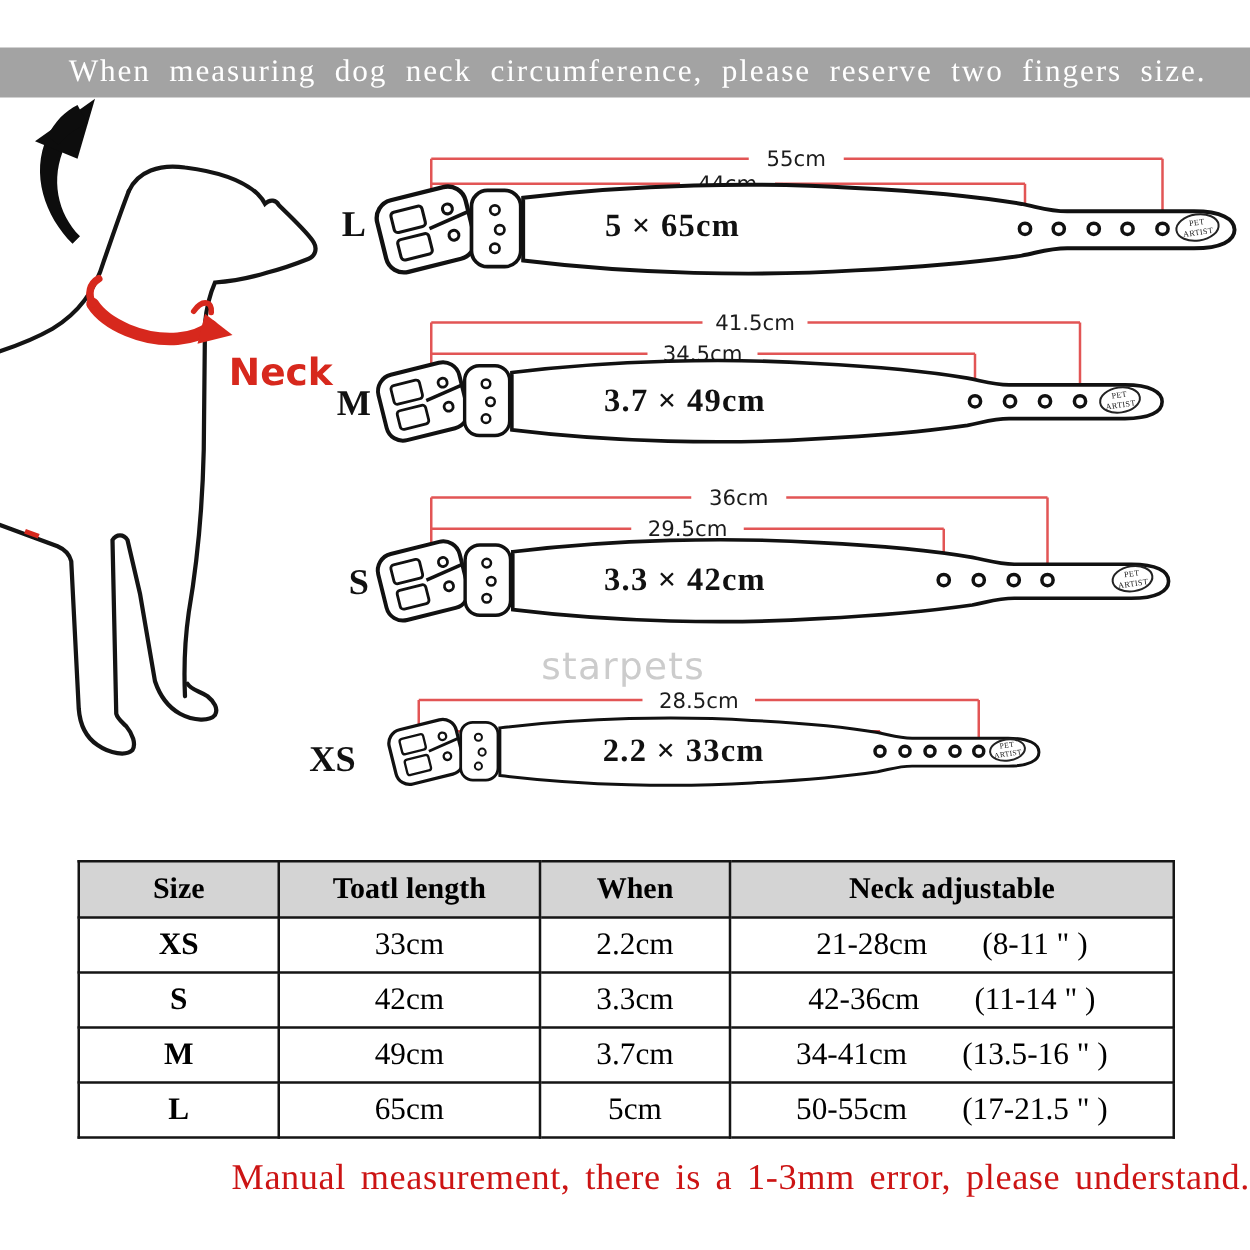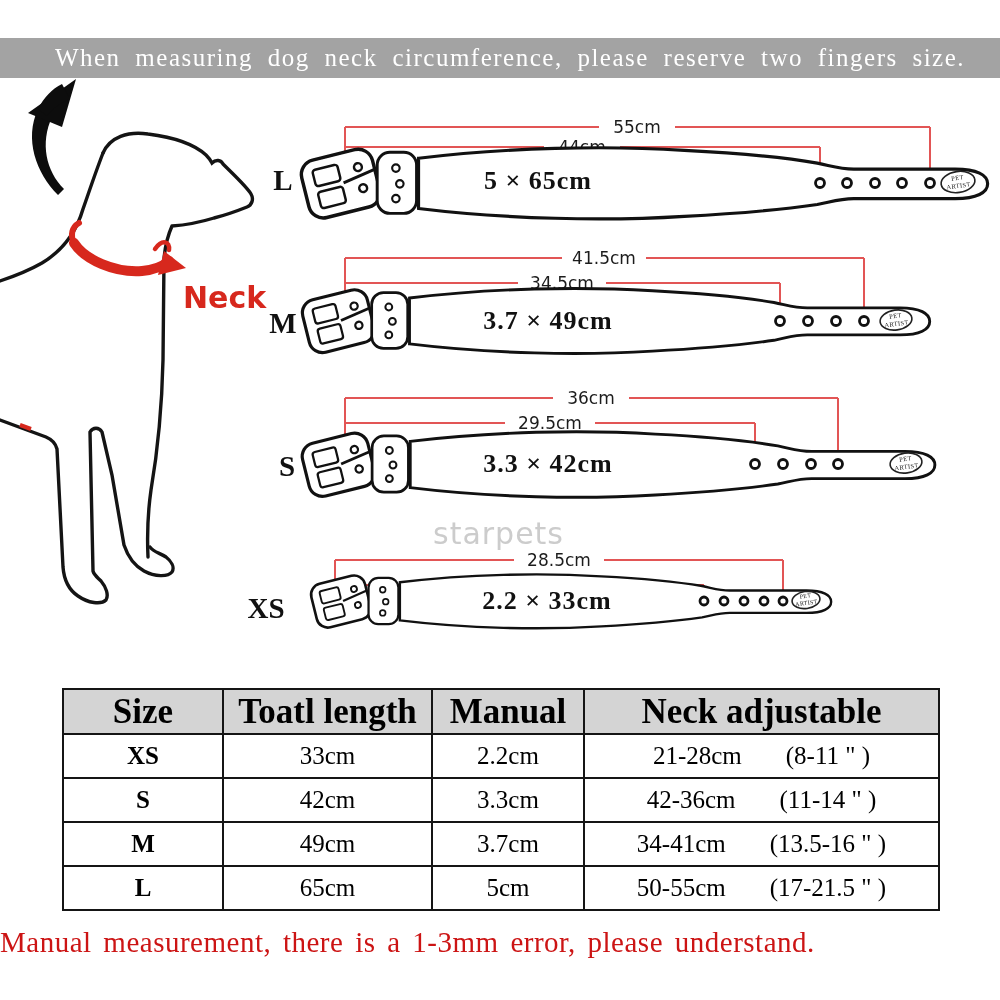--- a/index.html
+++ b/index.html
@@ -39,27 +39,27 @@
     letter-spacing:1px;fill:#111;text-anchor:middle;}
   .logo-ellipse{fill:#ffffff;stroke:#222;stroke-width:1.6;}
   .logo-text{font-family:"Liberation Serif",serif;fill:#222;text-anchor:middle;letter-spacing:.3px;}
 
   .watermark{position:absolute;left:433px;top:480px;font-family:"DejaVu Sans",sans-serif;
     font-size:30px;color:var(--watermark_gray);letter-spacing:1px;margin-top:36px;}
 
   .size-table{position:absolute;left:62px;top:688px;width:876px;border-collapse:collapse;
     table-layout:fixed;font-family:"Liberation Serif",serif;}
   .size-table th,.size-table td{border:2px solid #151515;text-align:center;vertical-align:middle;}
-  .size-table th{background:var(--table_header_bg);font-size:35px;font-weight:bold;height:45px;}
+  .size-table th{background:var(--table_header_bg);font-size:24px;font-weight:bold;height:45px;}
   .size-table td{font-size:25px;height:44px;}
   .col-size{width:160px;}  .col-len{width:209px;}  .col-w{width:152px;}  .col-neck{width:355px;}
   .td-size{font-weight:bold;}
   .neck-cell{display:flex;justify-content:center;gap:44px;align-items:baseline;font-family:Liberation Serif, serif;}
 
-  .footer-note{position:absolute;left:0;top:926px;width:1000px;text-align:left;
+  .footer-note{position:absolute;left:0;top:926px;width:1000px;text-align:right;
     color:var(--footer_red);font-size:29px;letter-spacing:.5px;word-spacing:4px;
     font-family:"Liberation Serif",serif;}
 </style>
 </head>
 <body>
 
 <div class="canvas">
 
   <svg width="0" height="0" style="position:absolute">
     <defs>
@@ -205,21 +205,21 @@
     <colgroup>
         <col class="col-size">
         <col class="col-len">
         <col class="col-w">
         <col class="col-neck">
       </colgroup>
     <thead>
       <tr>
         <th>Size</th>
         <th>Toatl length</th>
-        <th>Manual</th>
+        <th>When</th>
         <th>Neck adjustable</th>
       </tr>
     </thead>
     <tbody>
       <tr>
         <td class="td-size">XS</td>
         <td>33cm</td>
         <td>2.2cm</td>
         <td>
             <div class="neck-cell">

